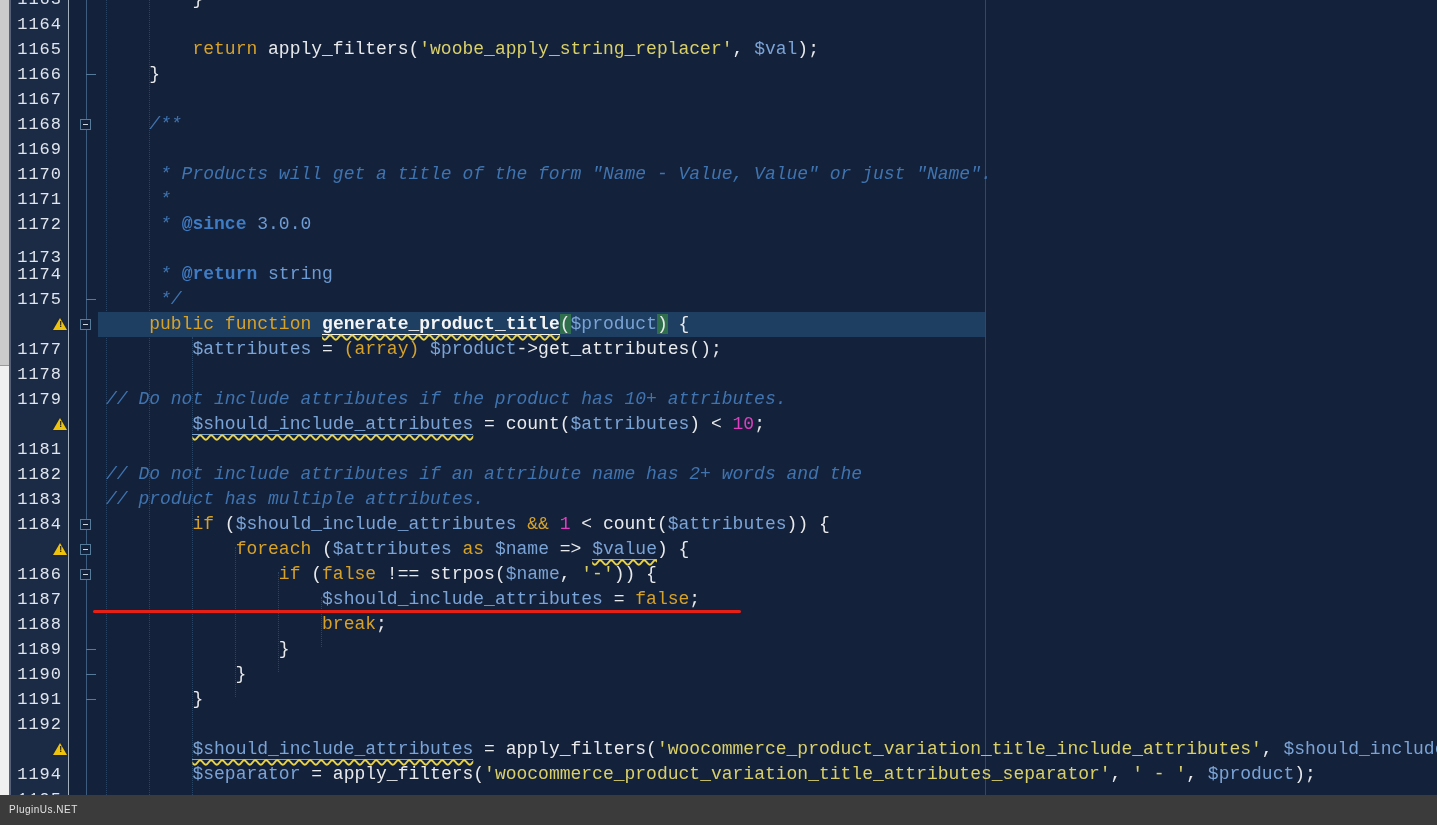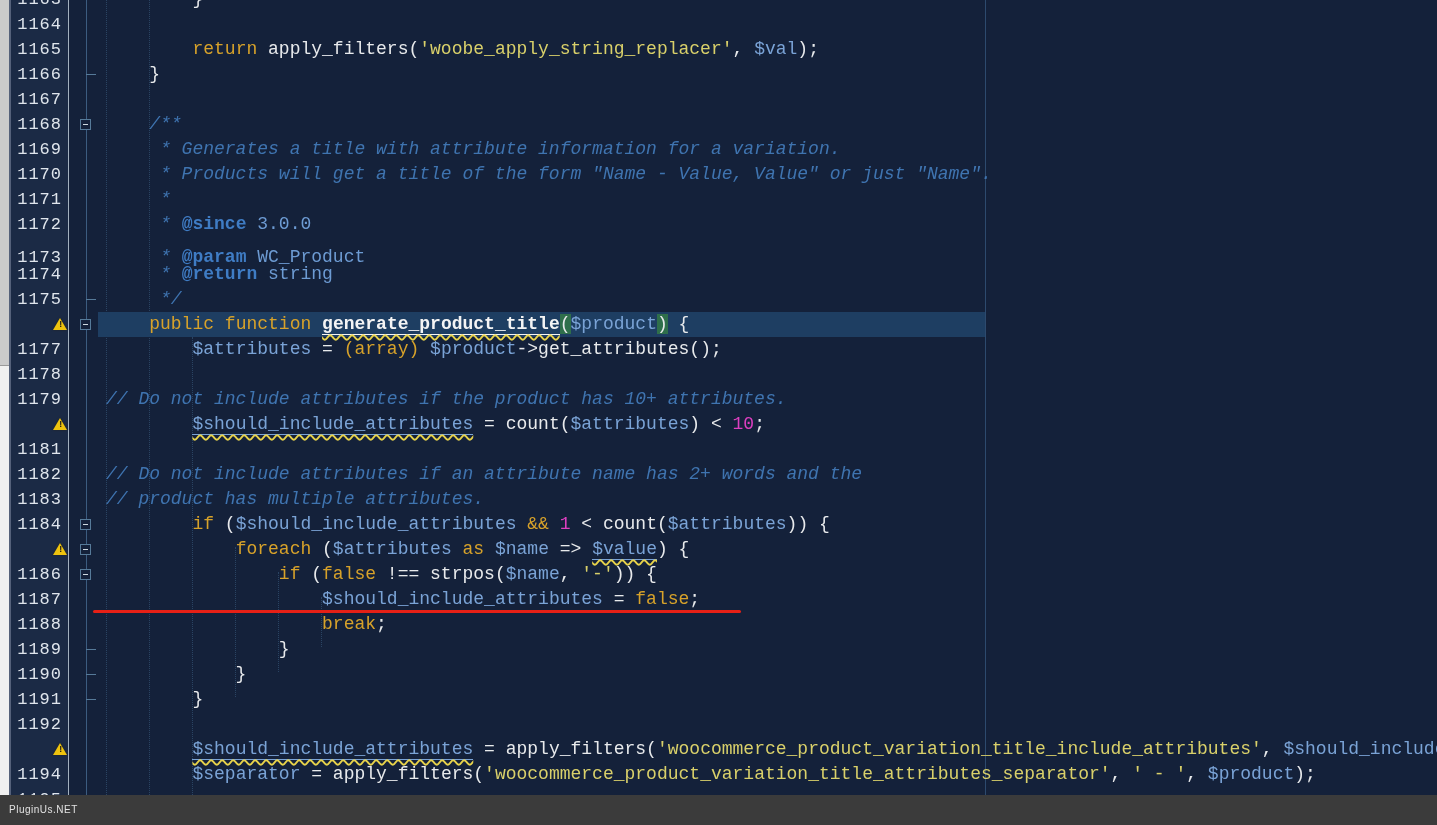--- a/index.html
+++ b/index.html
@@ -107,37 +107,35 @@
         <span class="lnum">1167</span>
         <span class="codetext"></span>
       </div>
       <div class="row" style="top: 112px; padding-left: 48px;">
         <span class="lnum">1168</span>
         <span class="foldbox"></span>
         <span class="codetext"><span class="t-com">    /**</span></span>
       </div>
       <div class="row" style="top: 137px;">
         <span class="lnum">1169</span>
-        <span class="codetext"><span class="t-com">     * Generates a title with attribute information for a variation.</span></span>
       </div>
       <div class="row" style="top: 162px;">
         <span class="lnum">1170</span>
         <span class="codetext"><span class="t-com">     * Products will get a title of the form "Name - Value, Value" or just "Name".</span></span>
       </div>
       <div class="row" style="top: 187px;">
         <span class="lnum">1171</span>
         <span class="codetext"><span class="t-com">     *</span></span>
       </div>
       <div class="row" style="top: 212px;">
         <span class="lnum">1172</span>
         <span class="codetext"><span class="t-com">     * </span><span class="t-tag">@since</span><span class="t-arg"> 3.0.0</span></span>
       </div>
       <div class="row" style="top: 245px;">
         <span class="lnum">1173</span>
-        <span class="codetext"><span class="t-com">     * </span><span class="t-tag">@param</span><span class="t-arg"> WC_Product</span></span>
       </div>
       <div class="row" style="top: 262px;">
         <span class="lnum">1174</span>
         <span class="codetext"><span class="t-com">     * </span><span class="t-tag">@return</span><span class="t-arg"> string</span></span>
       </div>
       <div class="row" style="top: 287px;">
         <span class="lnum">1175</span>
         <span class="folddash"></span>
         <span class="codetext"><span class="t-com">     */</span></span>
       </div>

